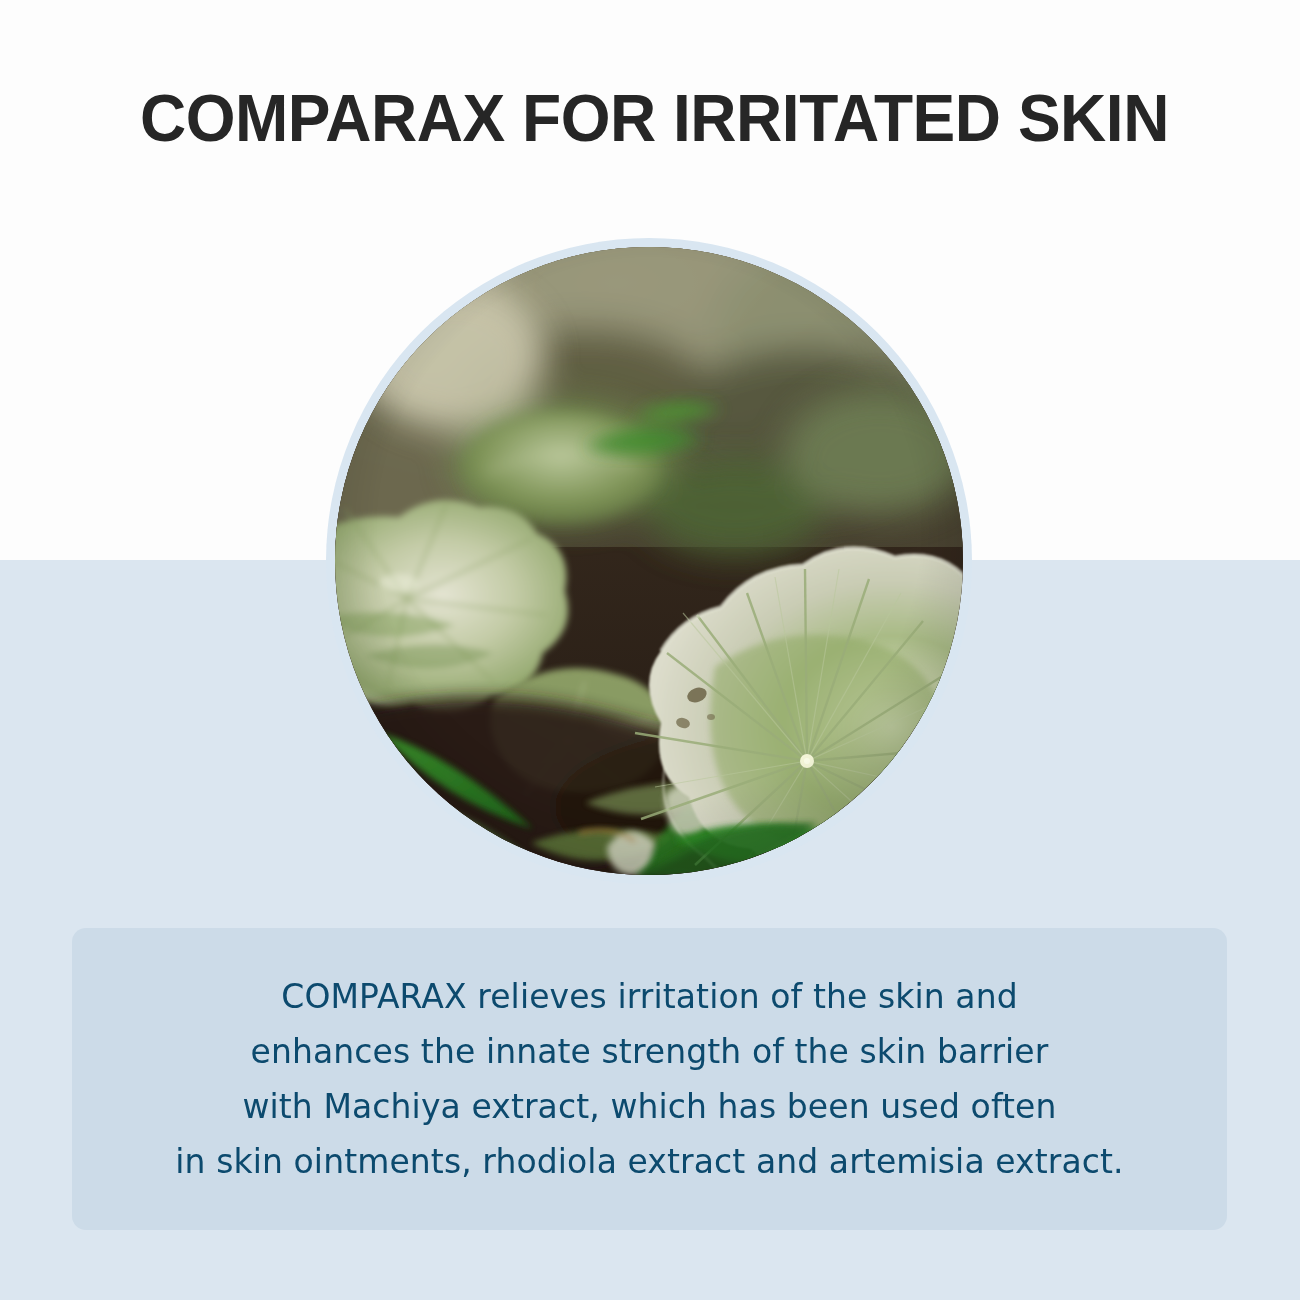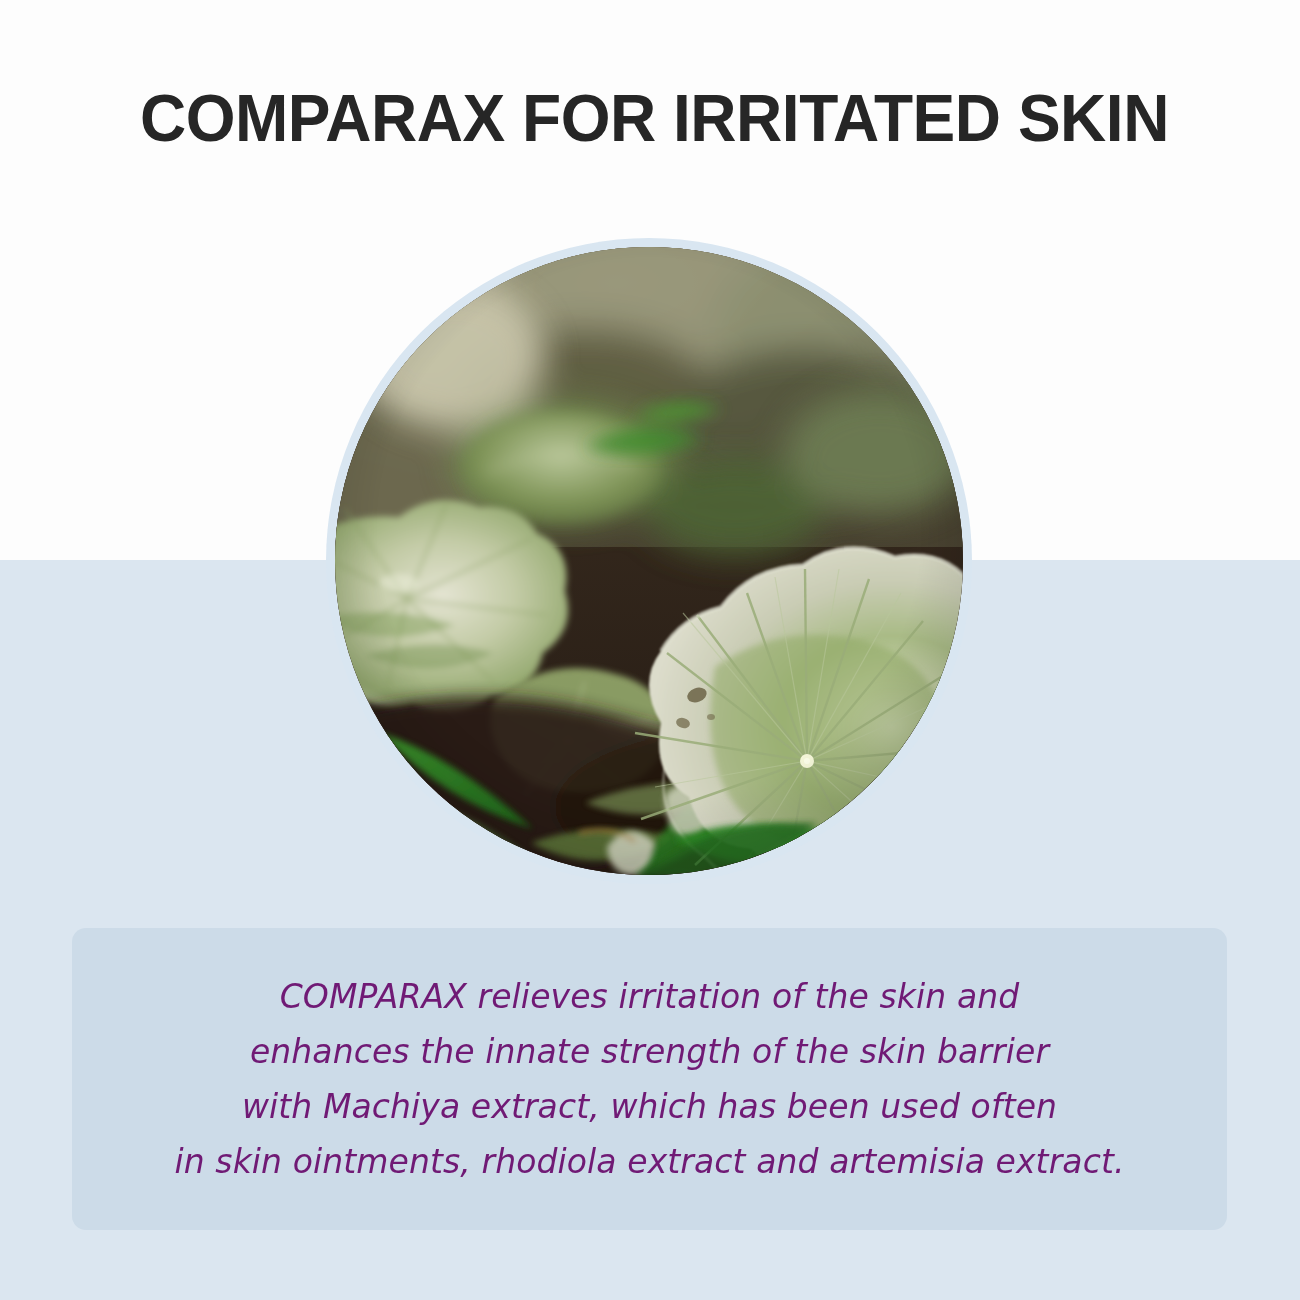--- a/index.html
+++ b/index.html
@@ -108,23 +108,22 @@
     padding: 0 24px;
   }
   .desc-text {
     margin: 0;
     text-align: center;
     font-family: "DejaVu Sans", "Liberation Sans", sans-serif;
     font-size: 33px;
     font-weight: 400;
     line-height: 55px;
     letter-spacing: 0.1px;
-    color: #701a75;
+    color: #0c4a6e;
     white-space: pre-line;
-    font-style: italic;
   }
 </style>
 </head>
 <body>
 
 <div class="page">
 
   <div class="band-top"></div>
   <div class="band-bottom"></div>
 

